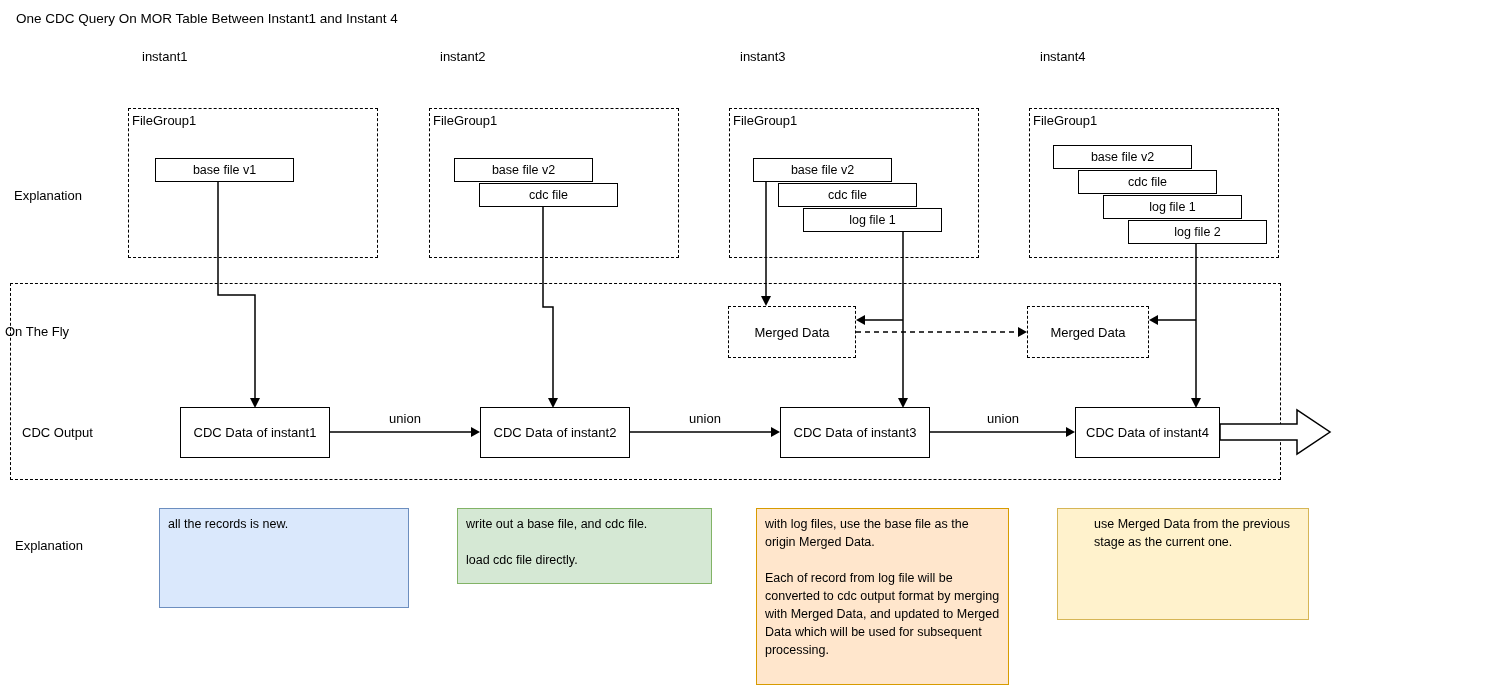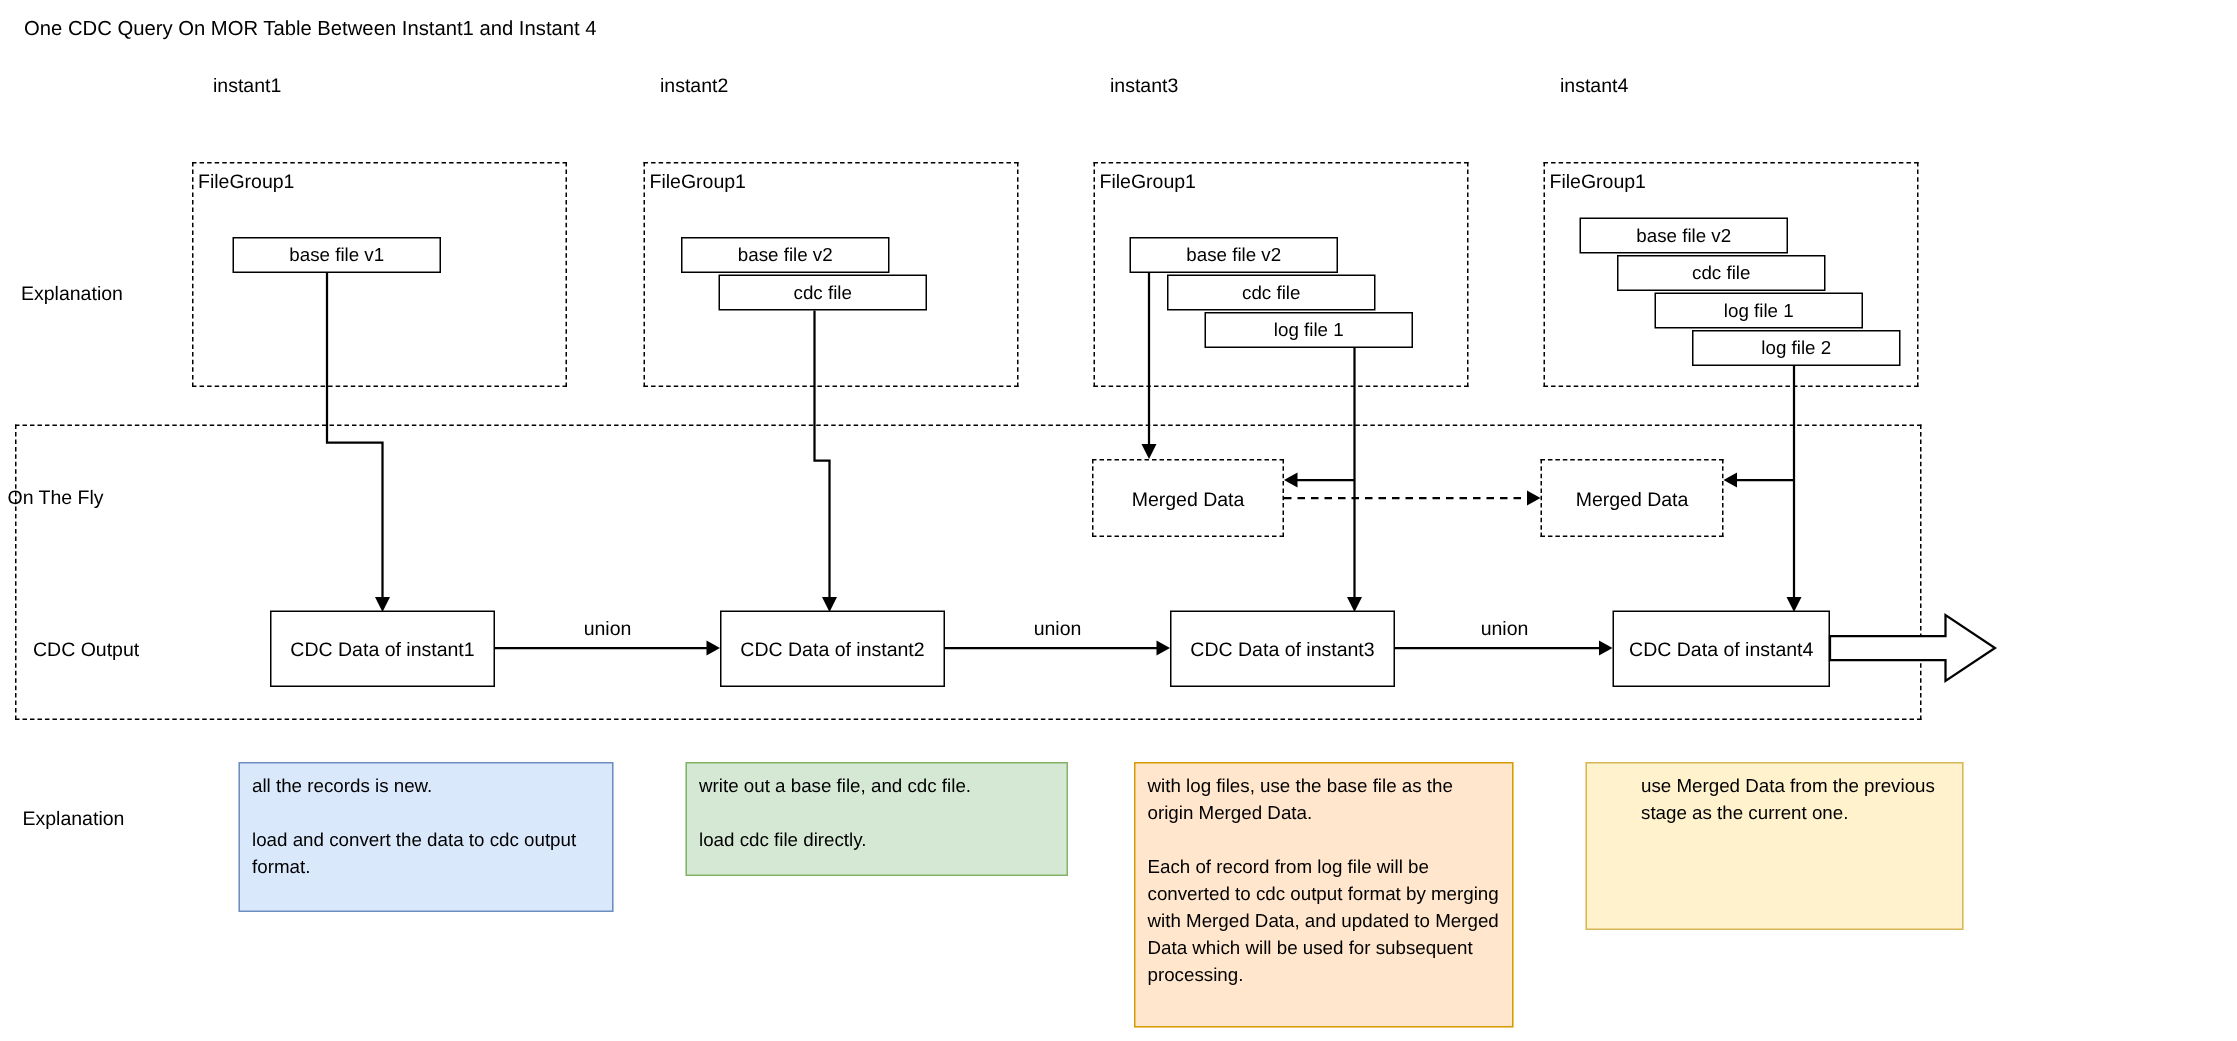--- a/index.html
+++ b/index.html
@@ -154,21 +154,20 @@
   <div class="abs cdc-box" style="left:780px;  width:150px">CDC Data of instant3</div>
   <div class="abs cdc-box" style="left:1075px; width:145px">CDC Data of instant4</div>
 
   <div class="abs union-label" style="left:375px">union</div>
   <div class="abs union-label" style="left:675px">union</div>
   <div class="abs union-label" style="left:973px">union</div>
 
 
   <div class="abs explain-box" style="left: 130px; width: 250px; height: 100px; background-color: rgb(218, 232, 252); border-color: rgb(108, 142, 191);">
     <p>all the records is new.</p>
-    <p>load and convert the data to cdc output format.</p>
   </div>
   <div class="abs explain-box" style="left: 428px; width: 255px; height: 76px; background-color: rgb(213, 232, 212); border-color: rgb(130, 179, 102);">
     <p>write out a base file, and cdc file.</p>
     <p>load cdc file directly.</p>
   </div>
   <div class="abs explain-box" style="left: 727px; width: 253px; height: 177px; background-color: rgb(255, 230, 204); border-color: rgb(215, 155, 0);">
     <p>with log files, use the base file as the origin Merged Data.</p>
     <p>Each of record from log file will be converted to cdc output format by merging with Merged Data, and updated to Merged Data which will be used for subsequent processing.</p>
   </div>
   <div class="abs explain-box" style="left: 1028px; width: 252px; height: 112px; background-color: rgb(255, 242, 204); border-color: rgb(214, 182, 86); padding-left: 36px;">

